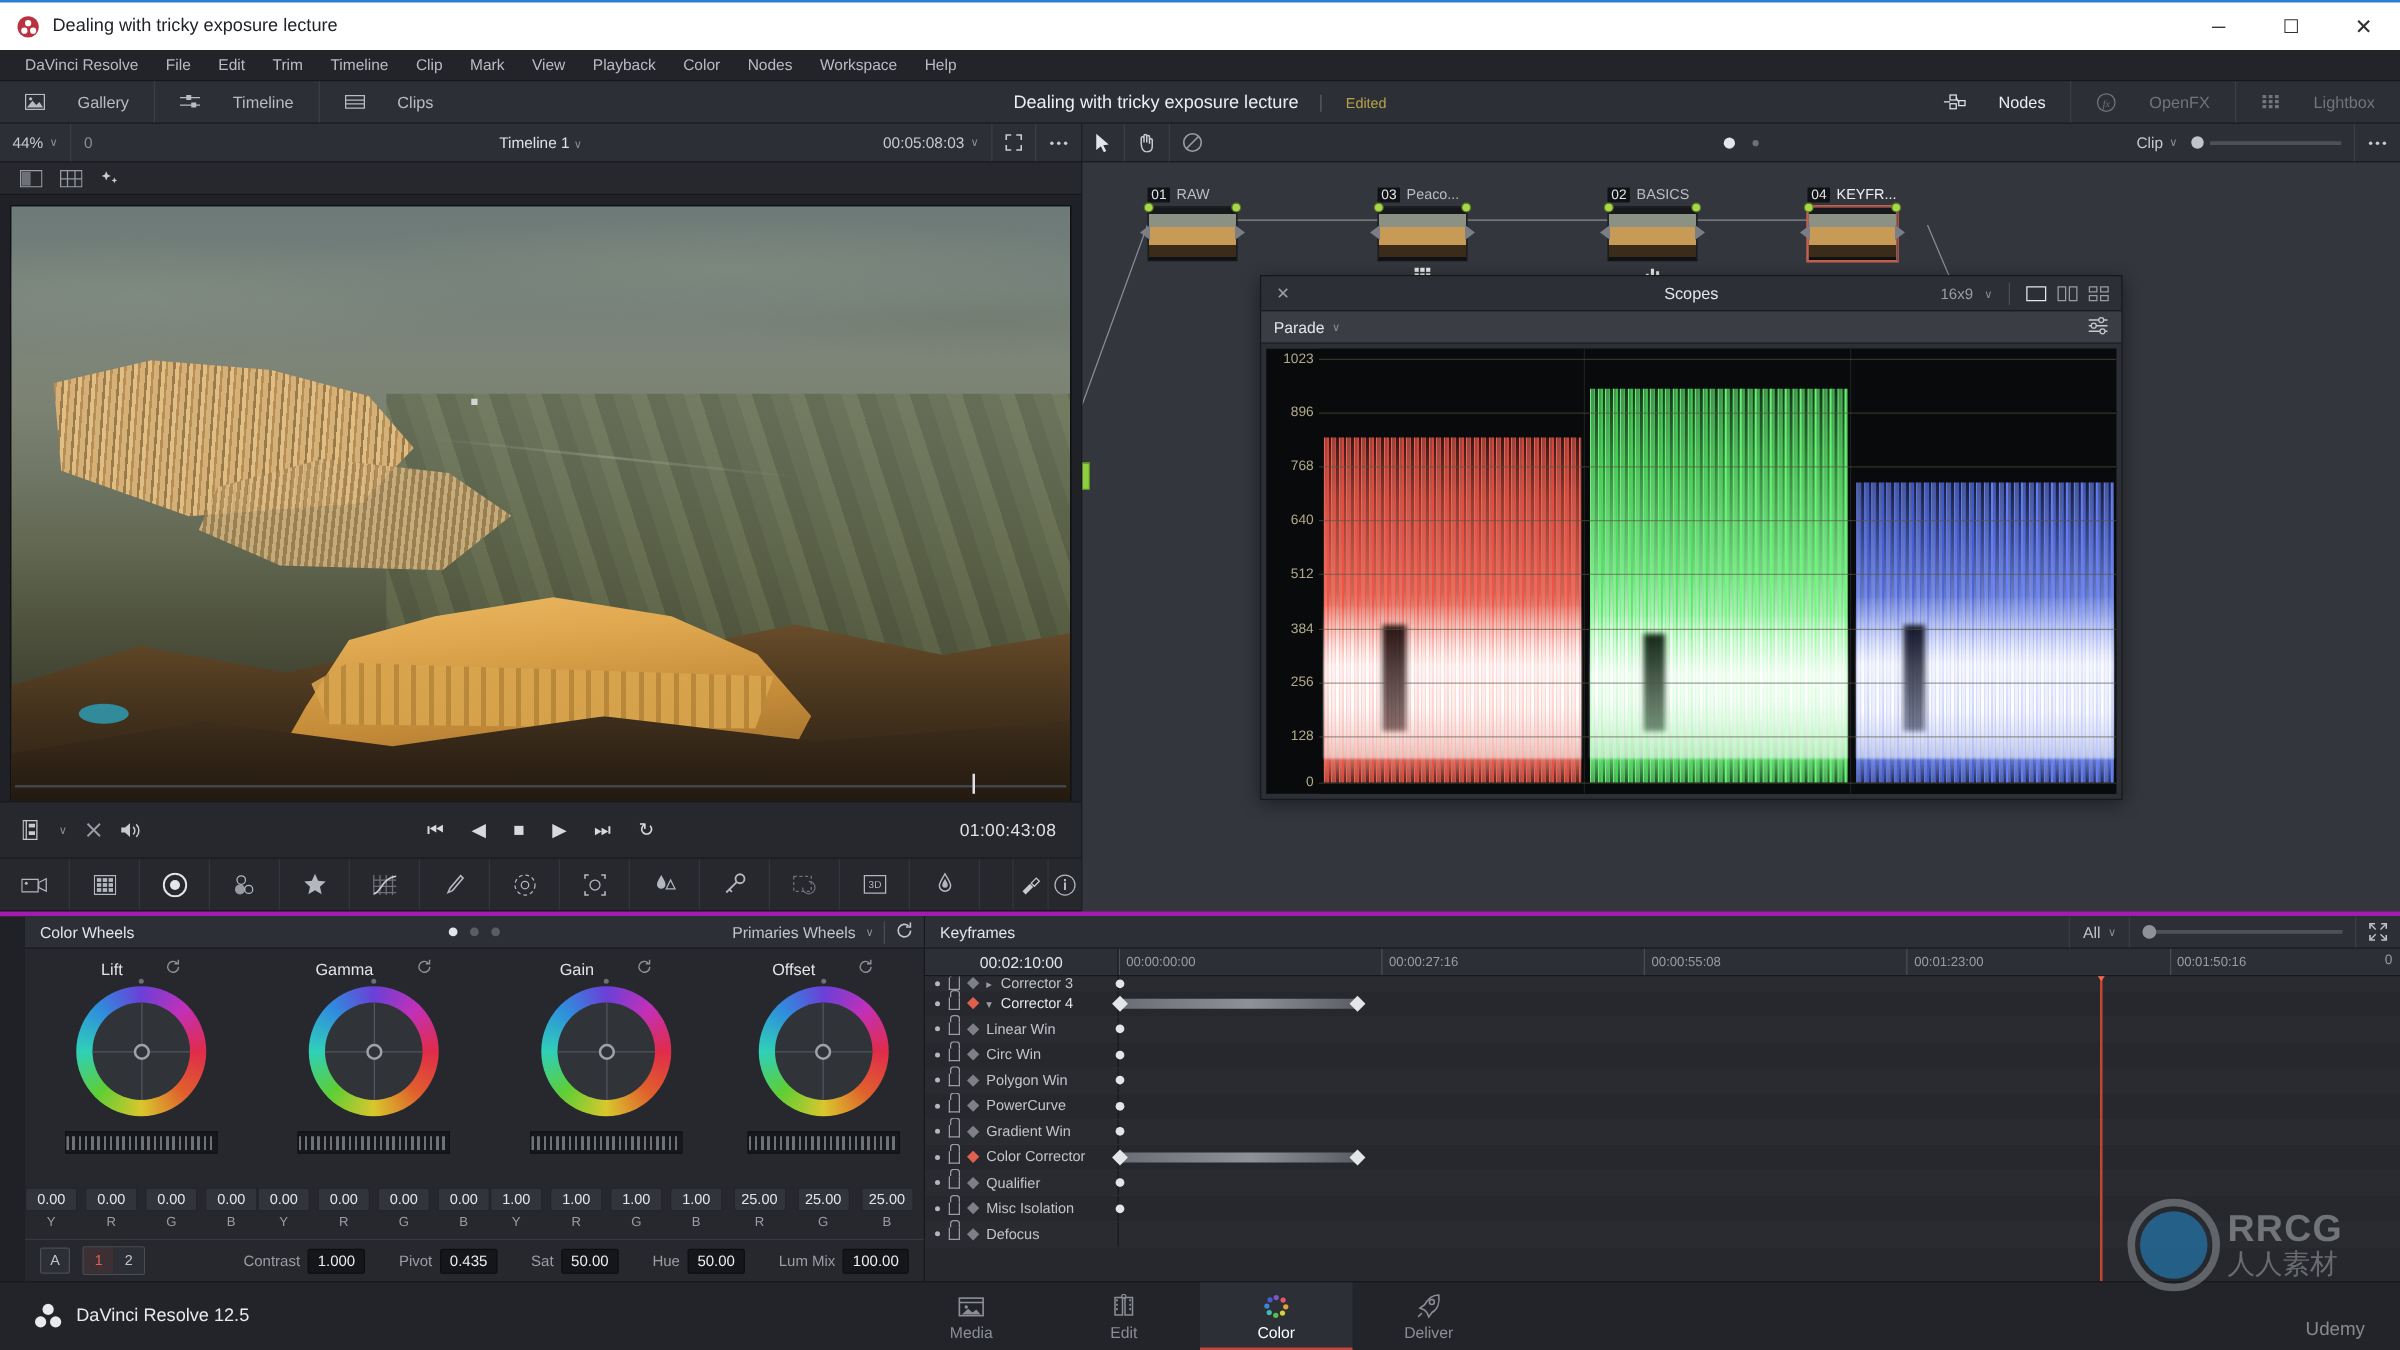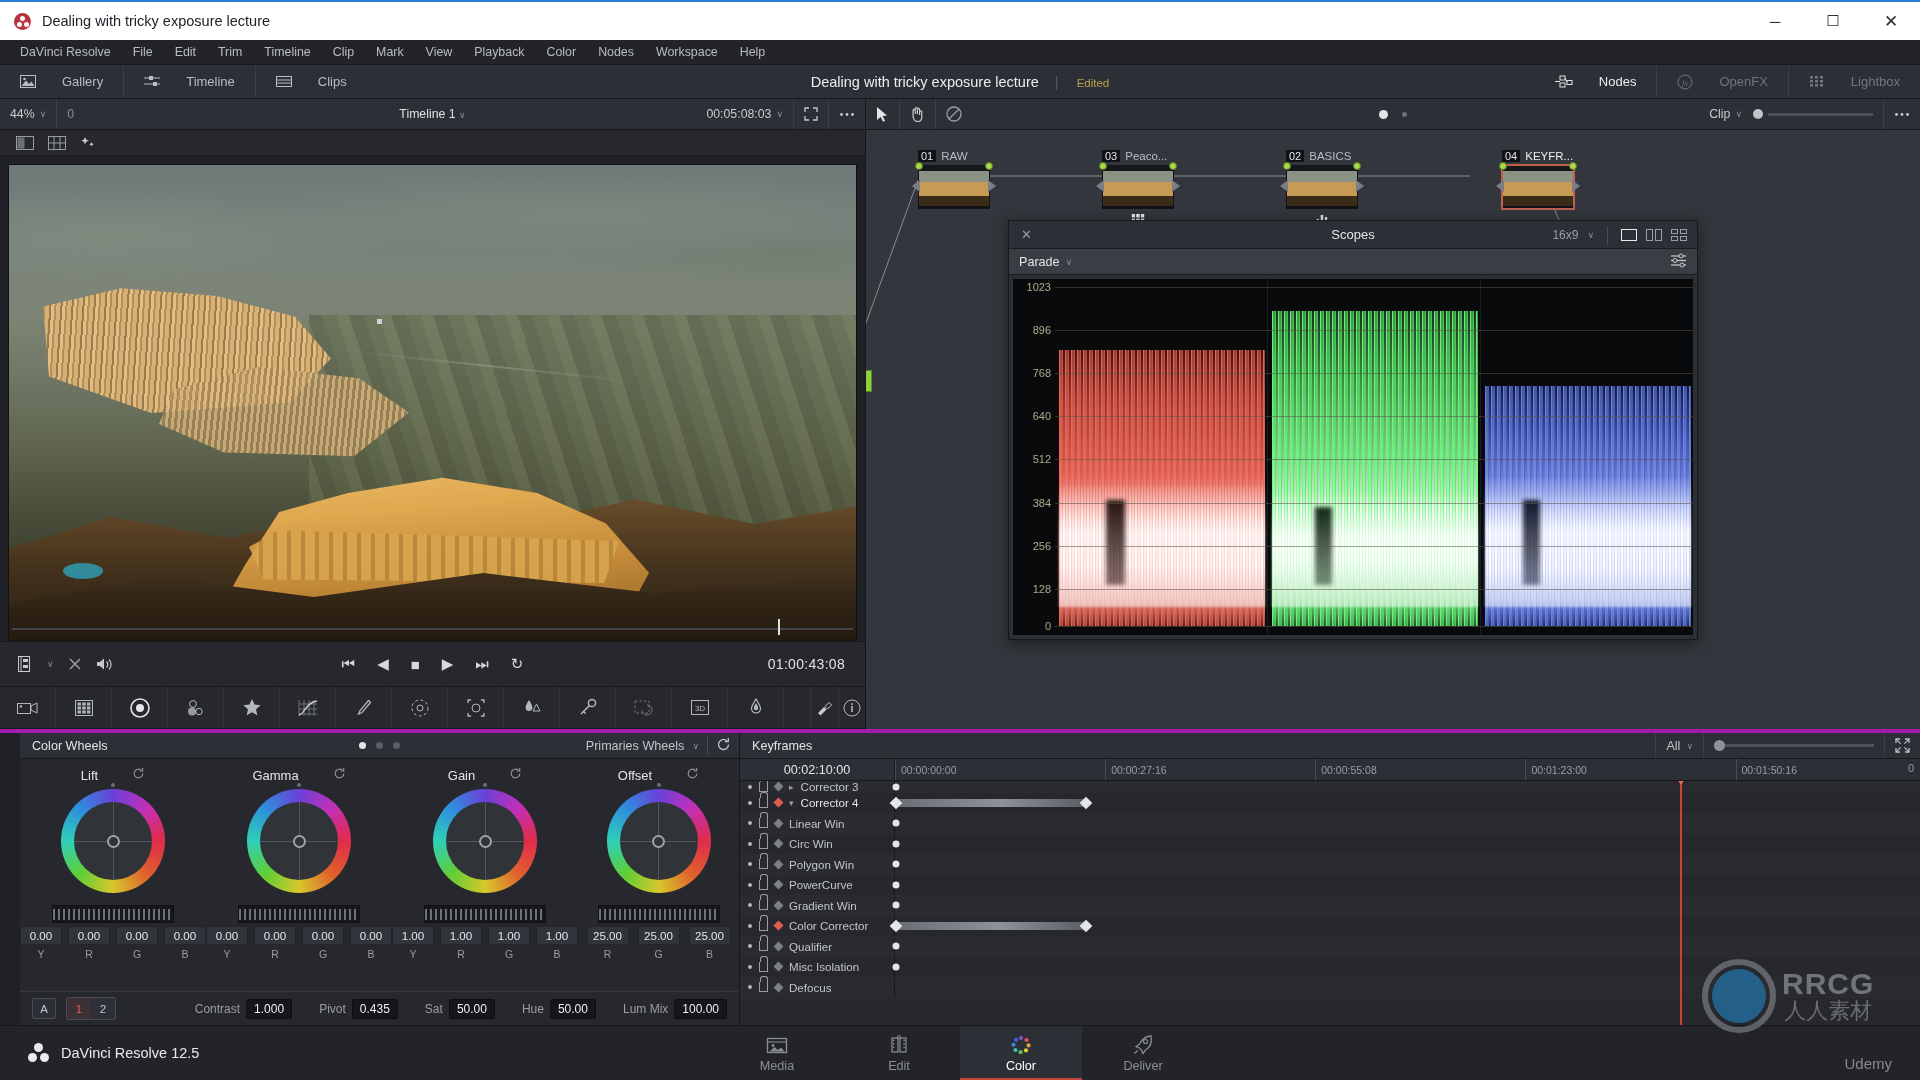--- a/index.html
+++ b/index.html
@@ -192,21 +192,21 @@
   .ring .xh, .ring .xv { position:absolute; background:#53565c; z-index:2; }
   .ring .xh { width:78px; height:1px; } .ring .xv { width:1px; height:78px; }
   .ring .ctr { width:13px;height:13px;border-radius:50%;border:2px solid #9fa2a8; z-index:3;
     background:#303338; }
   .ring .outerdot { position:absolute; top:-6px; left:50%; transform:translateX(-50%);
     width:4px;height:4px;border-radius:50%;background:#6c6f75; }
   .slider { width:122px; height:18px; margin-top:12px; background:#17181b;
     background-image:repeating-linear-gradient(90deg,#6e7178 0 2px,transparent 2px 5px);
     background-size:auto 11px; background-repeat:repeat-x; background-position:center;
     border:1px solid #101114; }
-  .vals { display:flex; gap:6px; margin-top:3px; }
+  .vals { display:flex; gap:6px; margin-top:27px; }
   .vals.off3 { gap:9px; }
   .vcell { display:flex; flex-direction:column; align-items:center; gap:3px; }
   .vbox { width:42px; height:19px; background:#31343a; border:1px solid #23252a; border-radius:2px;
     display:flex; align-items:center; justify-content:center; font-size:11.6px; color:#e3e5e8; }
   .vlbl { font-size:10.5px; color:#9a9da3; }
 
   .cwfoot { height:34px; display:flex; align-items:center; gap:10px; padding:0 12px; flex:none;
     border-top:1px solid #35383e; }
   .abtn { width:24px;height:21px; border:1px solid #4a4d53; border-radius:2px; display:flex;
     align-items:center; justify-content:center; font-size:11.5px; color:#c1c4c9; background:#2c2f35; }
@@ -276,21 +276,21 @@
     gap:3px; color:#8b8e94; font-size:12.6px; position:relative; }
   .page.on { background:#2c2f35; color:#ffffff; }
   .page.on::after { content:""; position:absolute; left:0; right:0; bottom:0; height:2.5px; background:#c2453a; }
   .pg-ico { height:22px; display:flex; align-items:center; }
 
   .watermark { position:absolute; right:18px; bottom:36px; width:200px; height:96px;
     display:flex; align-items:center; gap:6px; opacity:.5; pointer-events:none; }
   .wm-circle { width:74px;height:74px; border-radius:50%; border:6px solid #9aa0a6; position:relative;
     display:flex; align-items:center; justify-content:center; }
   .wm-inner { width:54px;height:54px;border-radius:50%; background:#2196e0; }
-  .wm-txt { display:flex; flex-direction:column;text-align:center; }
+  .wm-txt { display:flex; flex-direction:column; }
   .wm-rrcg { font-size:30px; font-weight:bold; color:#b8bcc1; letter-spacing:1px; line-height:1; }
   .wm-cn { font-size:22px; color:#a9adb3; line-height:1.05; }
   .udemy { position:absolute; right:28px; bottom:8px; font-size:15px; color:#d8dade; opacity:.55; }
   .cursor { position:absolute; width:0;height:0; pointer-events:none; z-index:40; }
 </style>
 </head>
 <body>
 
 <div class="app">
 
@@ -722,21 +722,21 @@
                   <g fill="#e6e8ea">
                     <rect x="0" y="5" width="2.5" height="7"></rect>
                     <rect x="4.2" y="1" width="2.5" height="11"></rect>
                     <rect x="8.4" y="3" width="2.5" height="9"></rect>
                   </g>
                 </svg>
             </div>
           </div>
         </div>
 
-        <div class="node sel" style="left:636px; top:20px;">
+        <div class="node sel" style="left:580px; top:20px;">
           <div class="label">
             <span class="num">04</span>
             <span style="color:#eceef1">KEYFR...</span>
           </div>
           <div class="thumb">
             <div class="port l"></div>
             <div class="port r"></div>
             <div class="tri l"></div>
             <div class="tri r"></div>
           </div>

